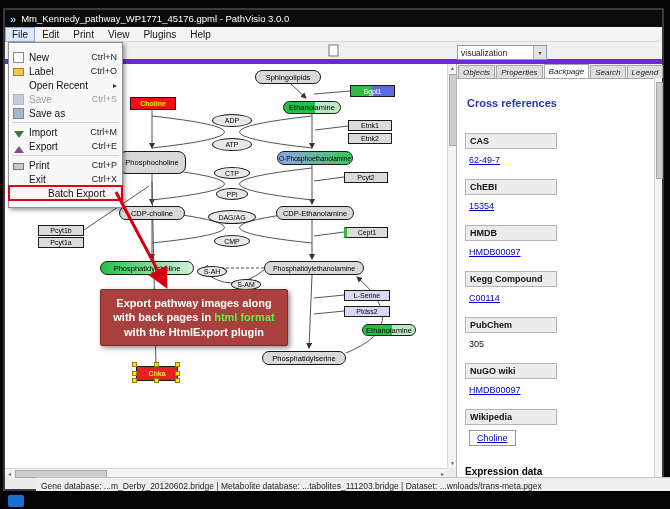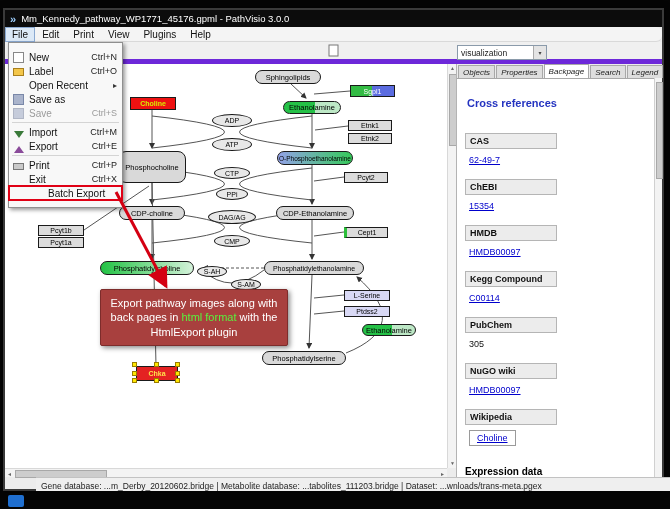--- a/index.html
+++ b/index.html
@@ -95,21 +95,21 @@
   .mi-short{margin-left:auto;font-size:9px;color:#222;}
   .mi-sub{margin-left:auto;font-size:8px;color:#333;}
   .disabled .mi-label,.disabled .mi-short{color:#9b9b9b;}
   .msep{height:1px;background:#d4d4d4;margin:2px 3px;}
   .batch{outline:2px solid #e00015;outline-offset:-1px;gap:24px;}
 
   
   .arrow-svg{position:absolute;left:0;top:0;z-index:45;pointer-events:none;}
   .annotation{position:absolute;left:100px;top:289px;width:188px;height:57px;background:#a8403e;
               border:1px solid #7d2c2b;border-radius:2px;box-shadow:2px 2px 5px rgba(0,0,0,.45);
-              color:#fff;font-weight:normal;font-size:11px;line-height:1.3;text-align:center;
+              color:#fff;font-weight:bold;font-size:11px;line-height:1.3;text-align:center;
               display:flex;align-items:center;justify-content:center;padding:2px 6px;box-sizing:border-box;z-index:46;}
   .hl{color:#59f23d;}
   .chip{position:absolute;left:8px;top:495px;width:16px;height:12px;background:#1f6fd0;border-radius:2px;}
 </style>
 </head>
 <body>
 
 <div class="desktop">
 
   <div class="frame"></div>
@@ -261,21 +261,21 @@
     </svg>
 
     <div class="pnode" style="left:250px;top:6px;width:66px;height:14px;">Sphingolipids</div>
     <div class="pnode gene split-gb" style="left:345px;top:21px;width:45px;height:12px;">Sgpl1</div>
     <div class="pnode gene red" style="left:125px;top:33px;width:46px;height:13px;">Choline</div>
     <div class="pnode green-split" style="left:278px;top:37px;width:58px;height:13px;">Ethanolamine</div>
     <div class="pnode gene" style="left:343px;top:56px;width:44px;height:11px;">Etnk1</div>
     <div class="pnode gene" style="left:343px;top:69px;width:44px;height:11px;">Etnk2</div>
     <div class="pnode ell" style="left:207px;top:50px;width:40px;height:13px;">ADP</div>
     <div class="pnode ell" style="left:207px;top:74px;width:40px;height:13px;">ATP</div>
-    <div class="pnode" style="left:113px;top:87px;width:68px;height:32px;">Phosphocholine</div>
+    <div class="pnode" style="left:113px;top:87px;width:68px;height:23px;">Phosphocholine</div>
     <div class="pnode blue-green" style="left:272px;top:87px;width:76px;height:14px;font-size:6.5px;">O-Phosphoethanolamine</div>
     <div class="pnode gene" style="left:339px;top:108px;width:44px;height:11px;">Pcyt2</div>
     <div class="pnode ell" style="left:209px;top:103px;width:36px;height:12px;">CTP</div>
     <div class="pnode ell" style="left:211px;top:124px;width:32px;height:12px;">PPi</div>
     <div class="pnode" style="left:114px;top:142px;width:66px;height:14px;">CDP-choline</div>
     <div class="pnode ell" style="left:203px;top:146px;width:48px;height:14px;">DAG/AG</div>
     <div class="pnode" style="left:271px;top:142px;width:78px;height:14px;">CDP-Ethanolamine</div>
     <div class="pnode gene strip-green" style="left:339px;top:163px;width:44px;height:11px;">Cept1</div>
     <div class="pnode ell" style="left:209px;top:171px;width:36px;height:12px;">CMP</div>
     <div class="pnode gene" style="left:33px;top:161px;width:46px;height:11px;">Pcyt1b</div>
@@ -370,29 +370,29 @@
     <div class="mitem">
       <span class="mi-icon ic-open"></span>
       <span class="mi-label">Label</span>
       <span class="mi-short">Ctrl+O</span>
     </div>
     <div class="mitem">
       <span class="mi-icon"></span>
       <span class="mi-label">Open Recent</span>
       <span class="mi-sub">▸</span>
     </div>
-    <div class="mitem">
-      <span class="mi-icon ic-save2"></span>
-      <span class="mi-label">Save as</span>
-      <span class="mi-short"></span>
-    </div>
     <div class="mitem disabled">
       <span class="mi-icon ic-save" style="opacity:.45;"></span>
       <span class="mi-label">Save</span>
       <span class="mi-short">Ctrl+S</span>
+    </div>
+    <div class="mitem">
+      <span class="mi-icon ic-save2"></span>
+      <span class="mi-label">Save as</span>
+      <span class="mi-short"></span>
     </div>
     <div class="msep"></div>
     <div class="mitem">
       <span class="mi-icon"><span class="icb ic-import"></span></span>
       <span class="mi-label">Import</span>
       <span class="mi-short">Ctrl+M</span>
     </div>
     <div class="mitem">
       <span class="mi-icon"><span class="icb ic-export"></span></span>
       <span class="mi-label">Export</span>

